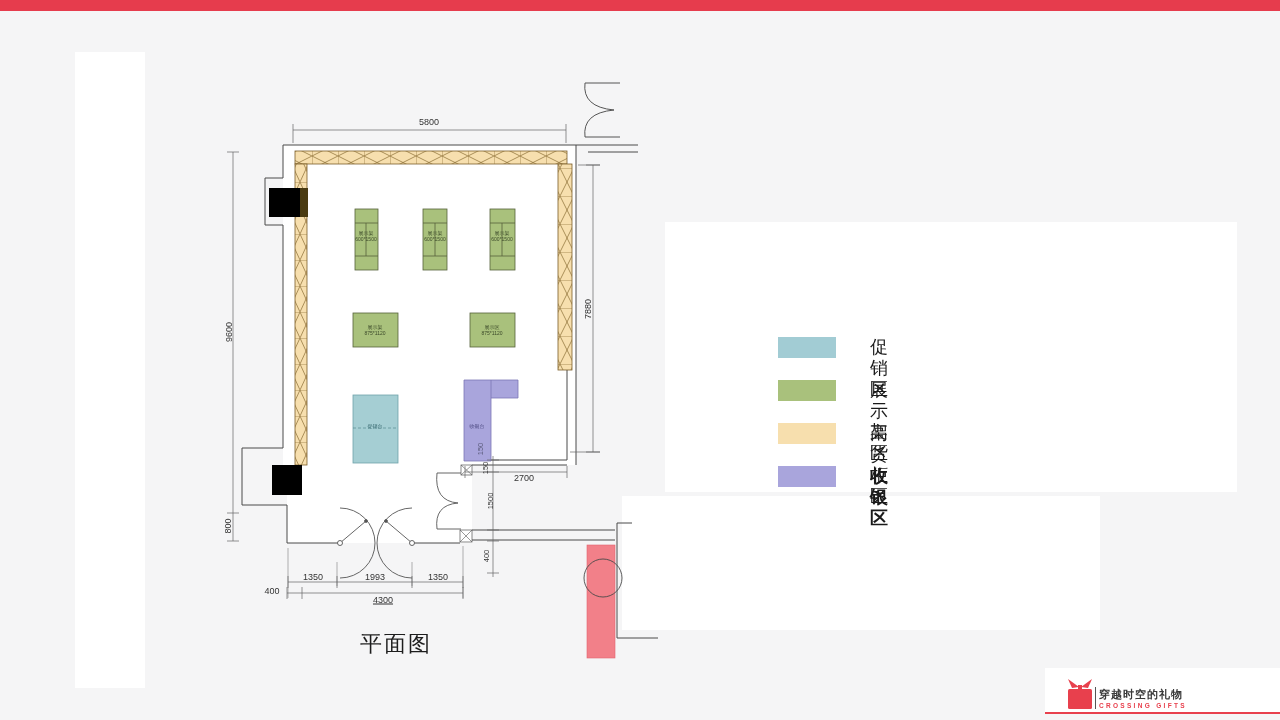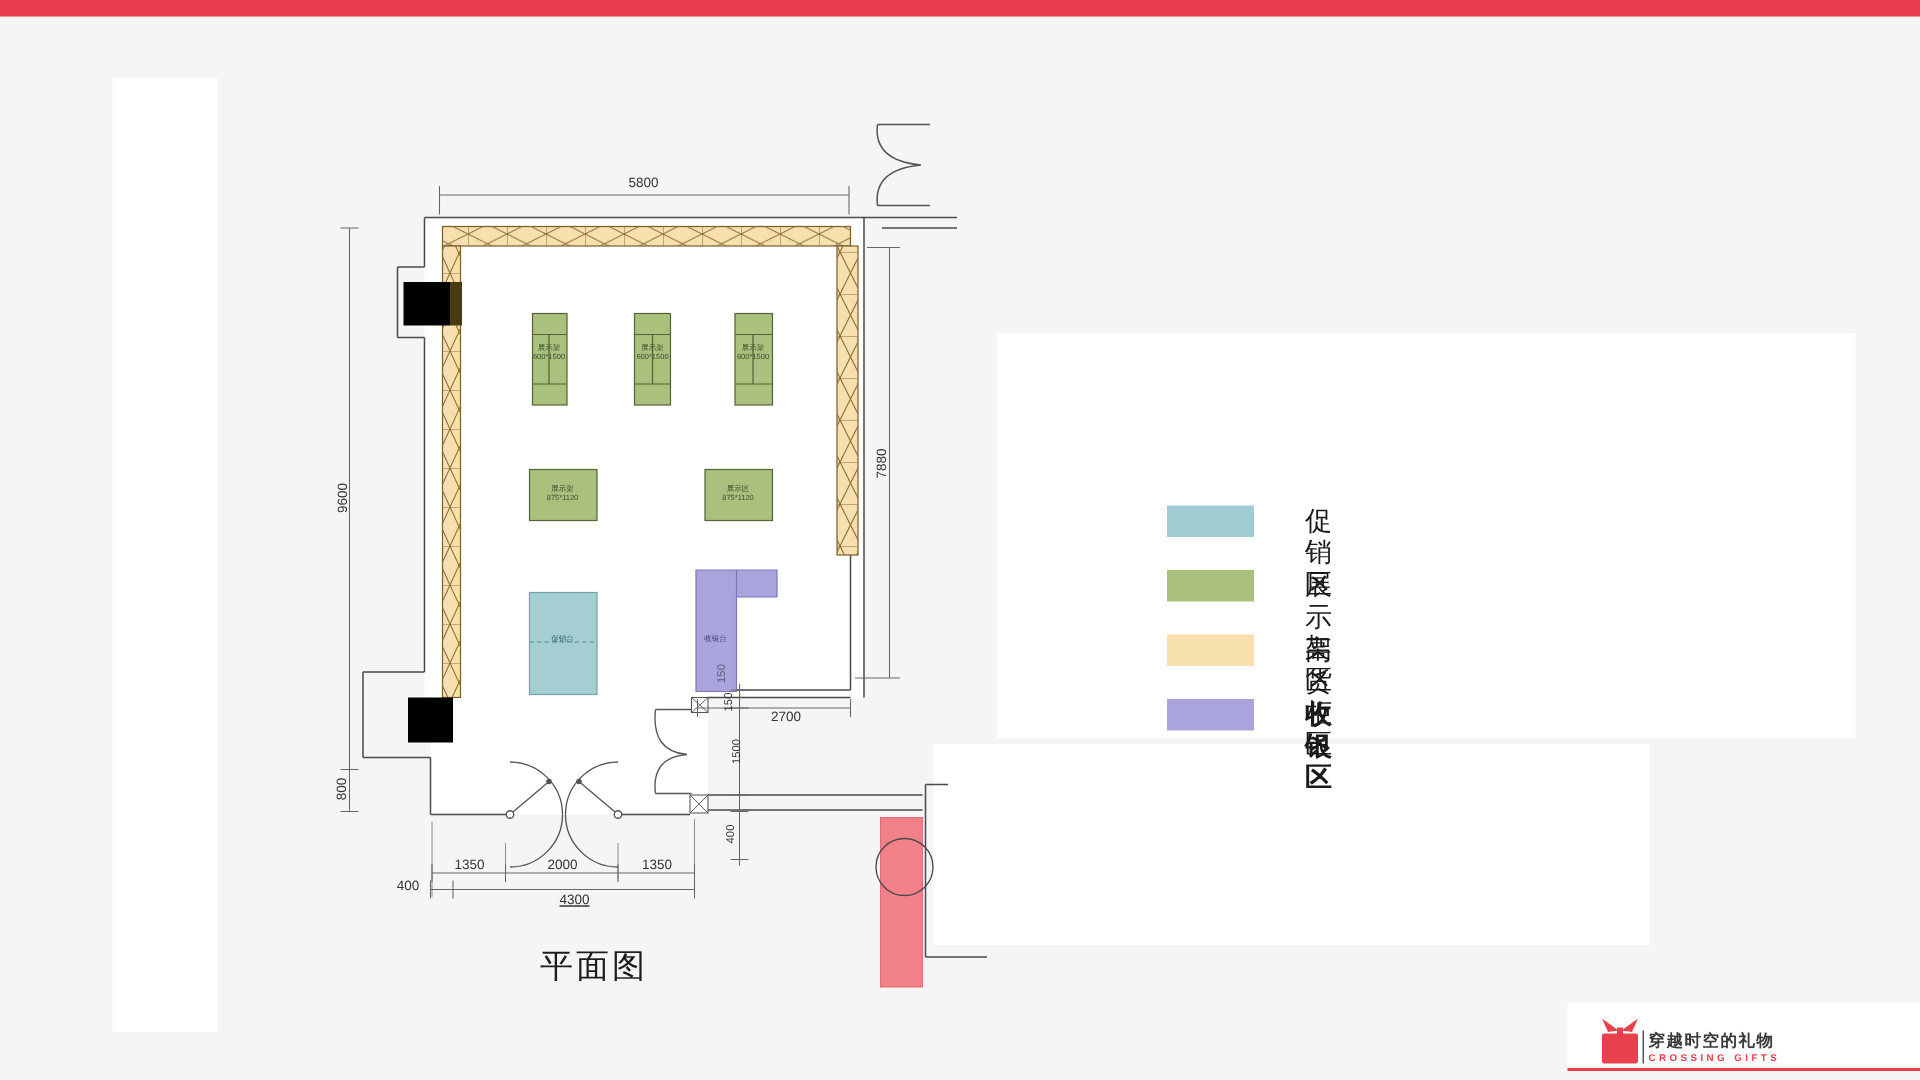--- a/index.html
+++ b/index.html
@@ -187,21 +187,21 @@
 <span class="dim" style="left:429px;top:122px;">5800</span>
 <span class="dim vert" style="left:229px;top:332px;">9600</span>
 <span class="dim vert" style="left:228px;top:526px;">800</span>
 <span class="dim vert" style="left:588px;top:309px;">7880</span>
 <span class="dim sm vert" style="left:481px;top:449px;color:#5a5a7a;">150</span>
 <span class="dim sm vert" style="left:486px;top:468px;">150</span>
 <span class="dim" style="left:488px;top:478px;margin-left:36px;">2700</span>
 <span class="dim sm vert" style="left:491px;top:501px;">1500</span>
 <span class="dim sm vert" style="left:487px;top:556px;">400</span>
 <span class="dim" style="left:313px;top:577px;">1350</span>
-<span class="dim" style="left:375px;top:577px;">2000</span>
+<span class="dim" style="left:375px;top:577px;">1993</span>
 <span class="dim" style="left:438px;top:577px;">1350</span>
 <span class="dim" style="left:272px;top:591px;">400</span>
 <span class="dim" style="left:383px;top:600px;text-decoration:underline;">4300</span>
 
 <span class="tiny" style="left:366px;top:236px;"><span>展示架</span><br><span>600*1500</span></span>
 <span class="tiny" style="left:435px;top:236px;"><span>展示架</span><br><span>600*1500</span></span>
 <span class="tiny" style="left:502px;top:236px;"><span>展示架</span><br><span>600*1500</span></span>
 <span class="tiny" style="left:375px;top:330px;"><span>展示架</span><br><span>875*1120</span></span>
 <span class="tiny" style="left:492px;top:330px;"><span>展示区</span><br><span>875*1120</span></span>
 <span class="tiny teal" style="left:375px;top:427px;">促销台</span>

